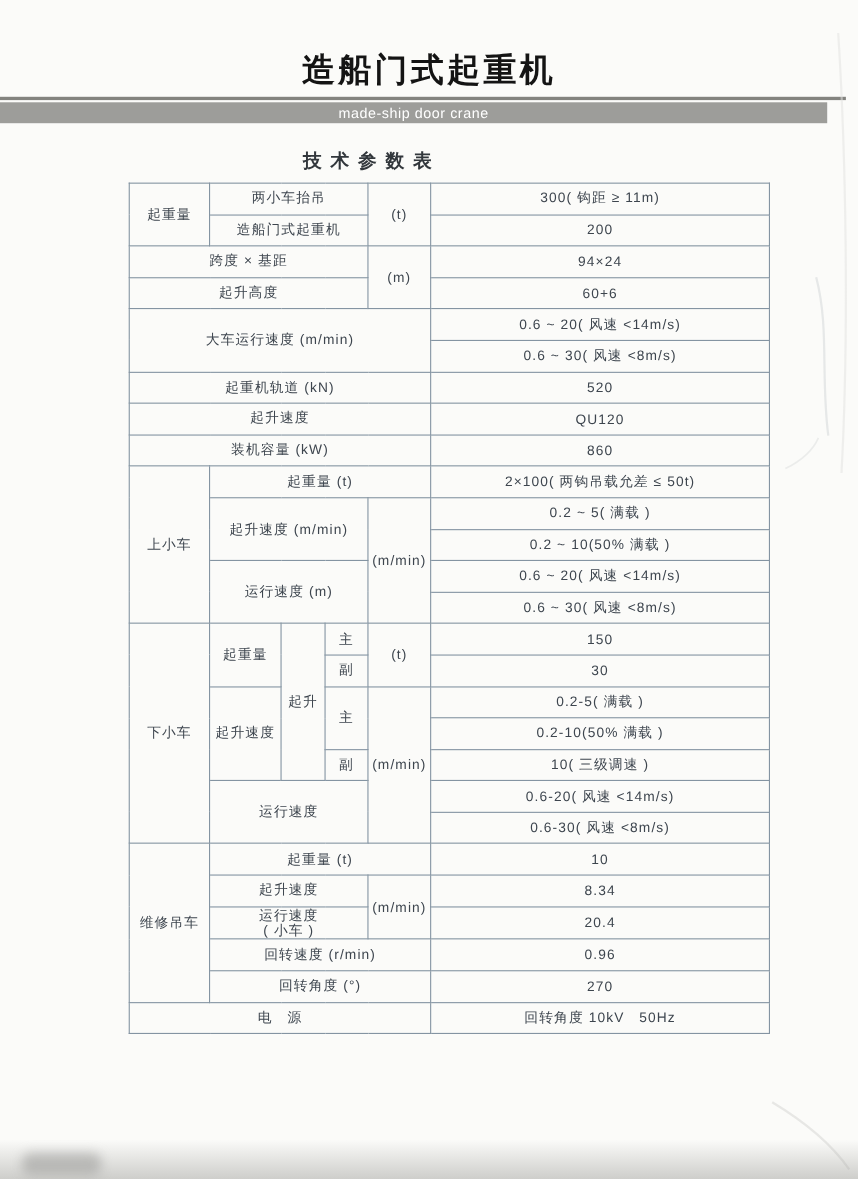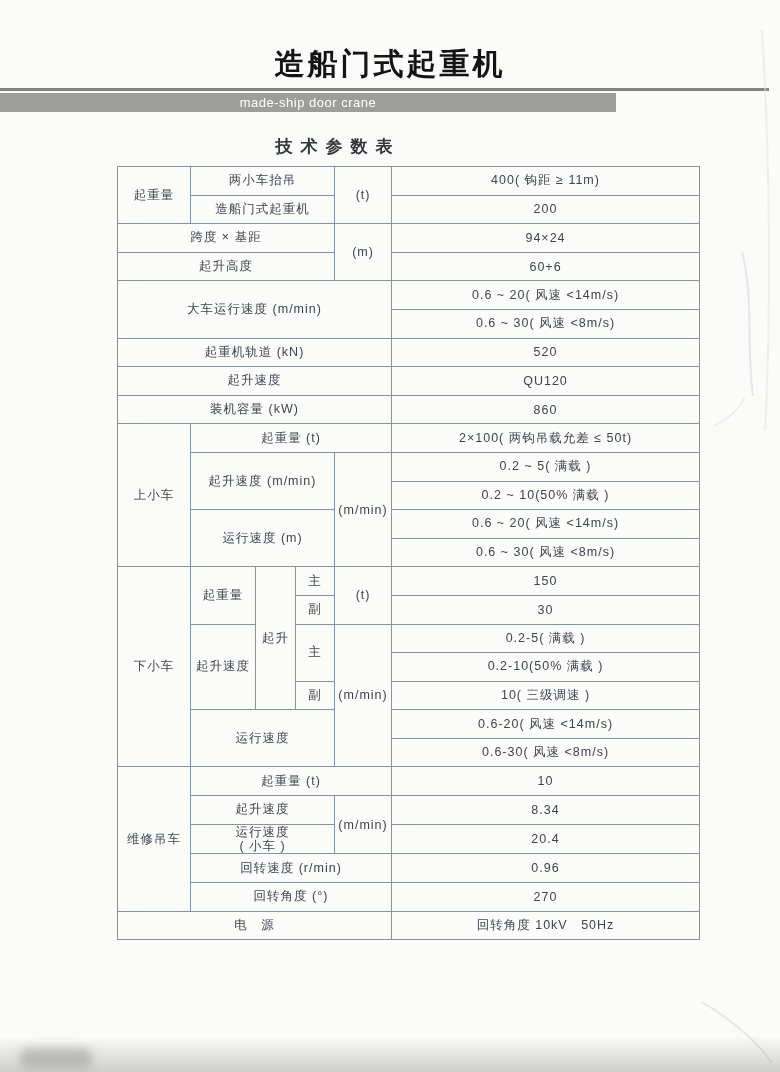--- a/index.html
+++ b/index.html
@@ -12,21 +12,21 @@
   .page-title{
     position:absolute;top:44px;left:0;width:780px;
     text-align:center;font-size:30px;font-weight:800;letter-spacing:3px;
     color:#141414;margin:0;
   }
   .band-rule{
     position:absolute;top:88px;left:0;width:769px;height:3px;
     background:#83837f;
   }
   .banner{
-    position:absolute;top:93px;left:0;width:616px;height:19px;
+    position:absolute;top:93px;left:0;width:752px;height:19px;
     background:#9d9d9a;
     display:flex;align-items:center;justify-content:center;
   }
   .banner span{
     color:#ffffff;font-size:13px;letter-spacing:.5px;
   }
   .table-title{
     position:absolute;top:135px;left:0;width:676px;
     text-align:center;font-size:17px;font-weight:600;
     letter-spacing:8px;color:#32373c;margin:0;
@@ -81,21 +81,21 @@
     <col style="width:39px">
       <col style="width:57px">
       <col style="width:308px">
   </colgroup>
   <tbody>
 
     <tr>
       <td class="group" rowspan="2">起重量</td>
       <td colspan="3">两小车抬吊</td>
       <td class="unit" rowspan="2">(t)</td>
-      <td class="val">400( 钩距 ≥ 11m)</td>
+      <td class="val">300( 钩距 ≥ 11m)</td>
     </tr>
     <tr>
       <td colspan="3">造船门式起重机</td>
       <td class="val">200</td>
     </tr>
 
     <tr>
       <td colspan="4">跨度 × 基距</td>
       <td class="unit" rowspan="2">(m)</td>
       <td class="val">94×24</td>

